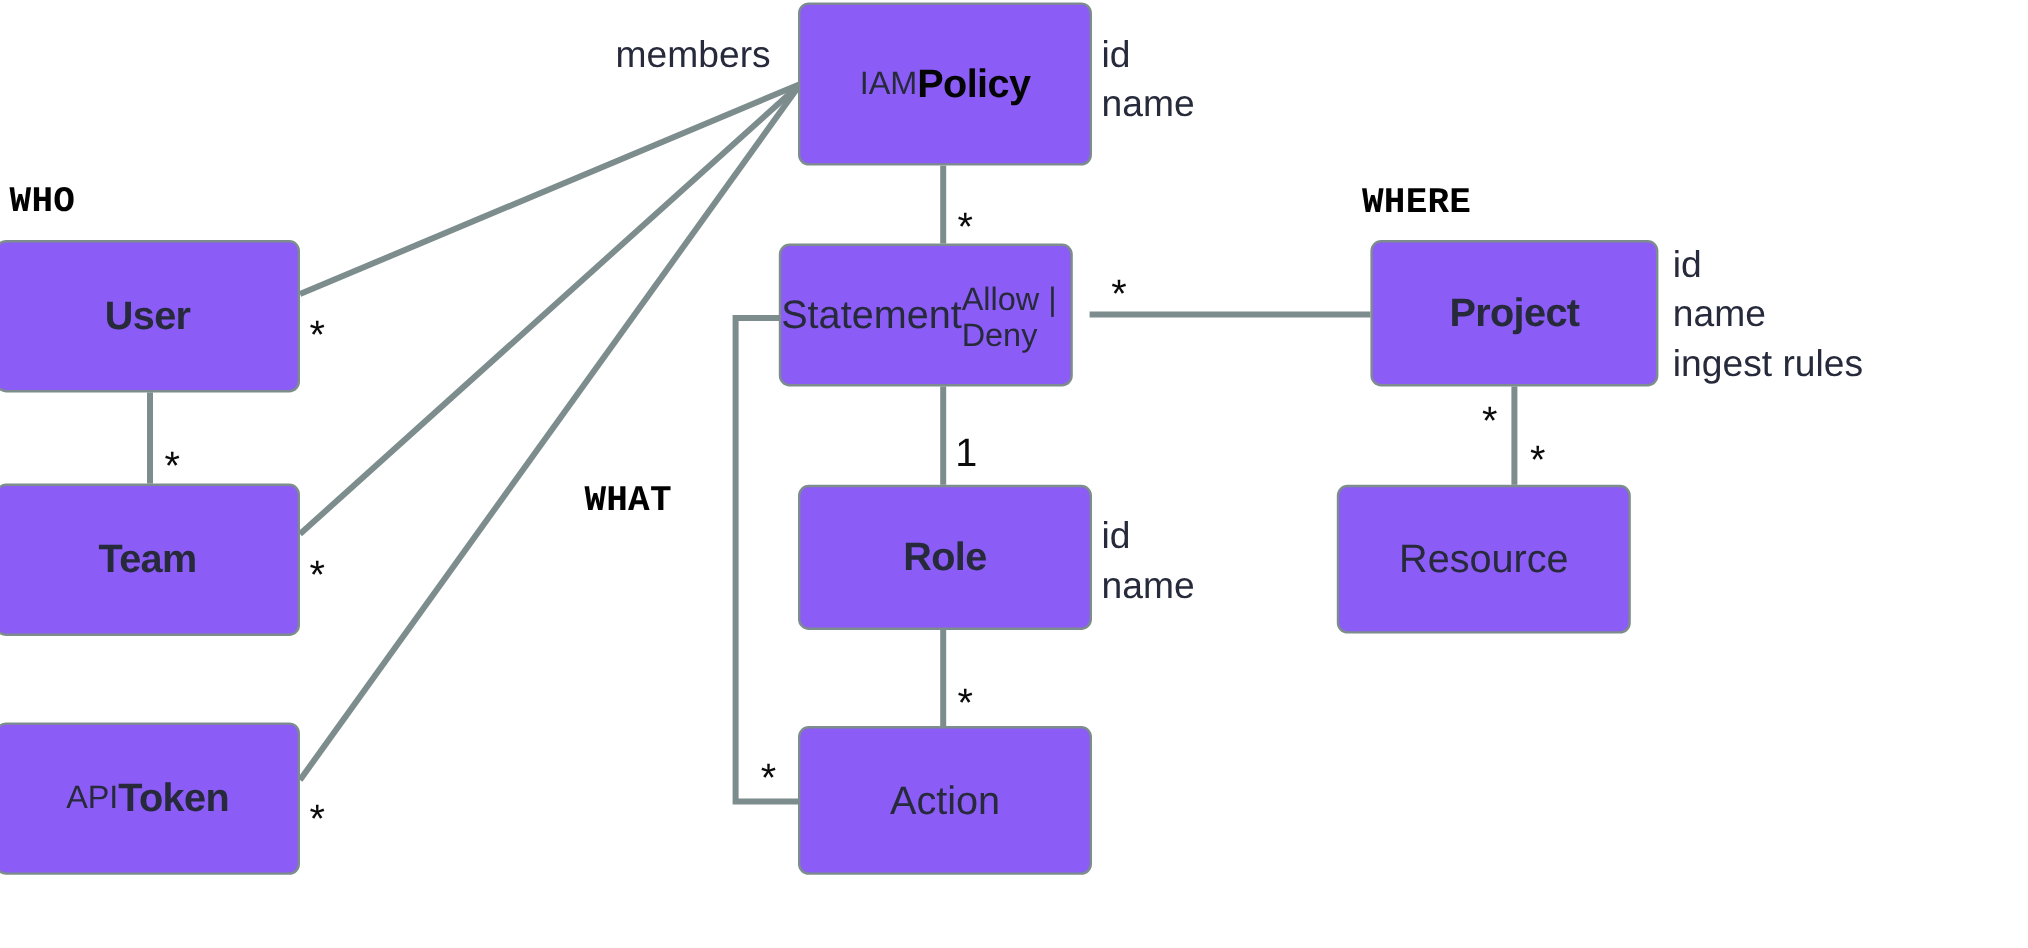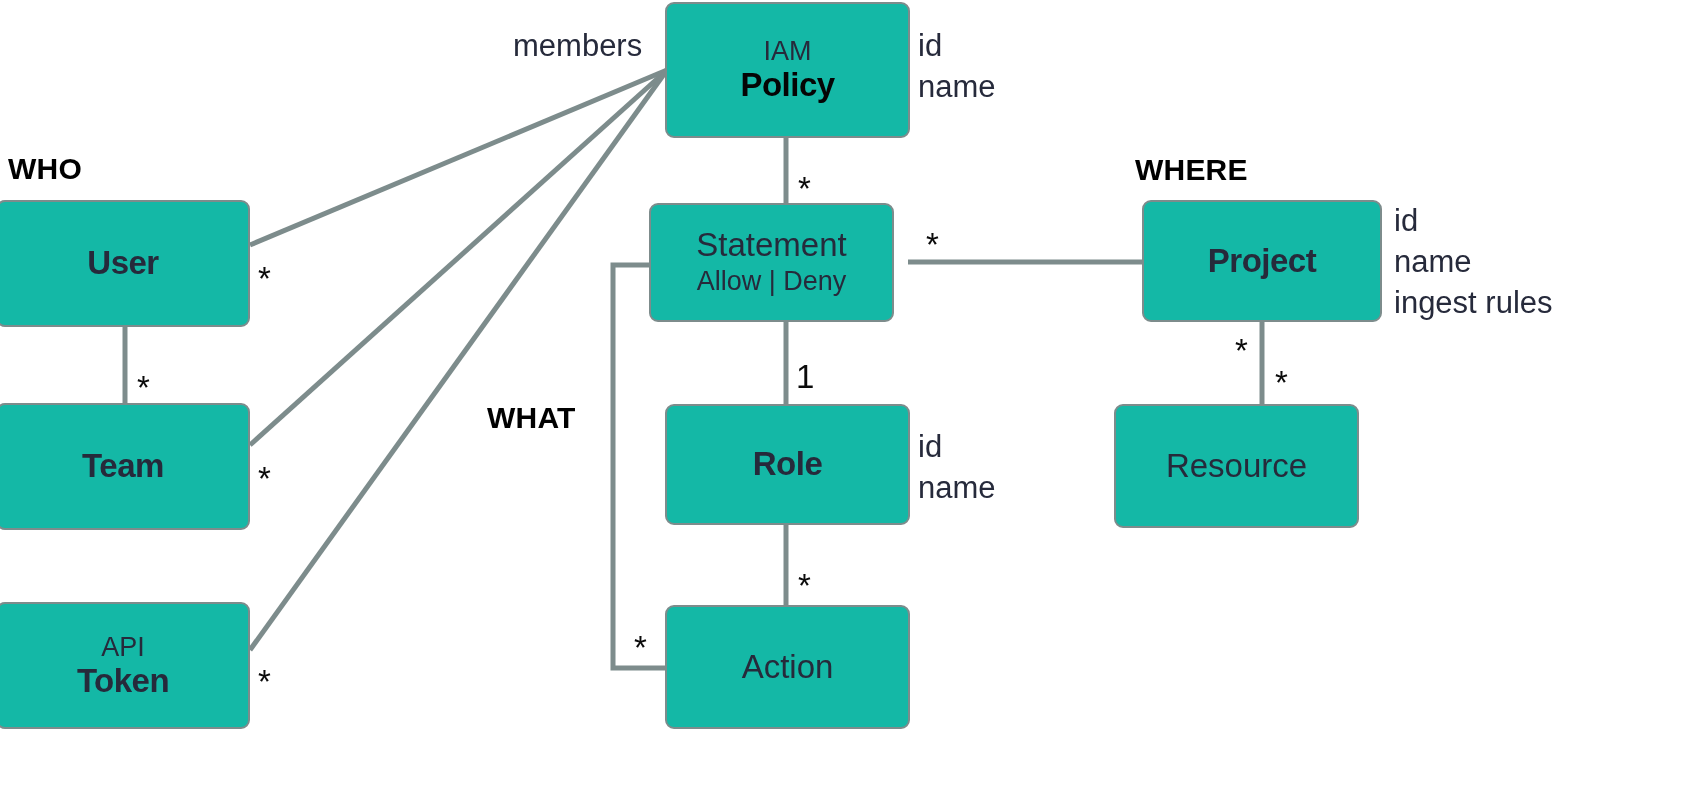--- a/index.html
+++ b/index.html
@@ -21,25 +21,25 @@
   #edges {
     position: absolute;
     left: 0;
     top: 0;
     width: 1690px;
     height: 790px;
   }
   .node {
     position: absolute;
     box-sizing: border-box;
-    background: #14b8a6;
+    background: #8b5cf6;
     border: 2.5px solid #7d8c8c;
     border-radius: 9px;
     display: flex;
-    flex-direction: column;
+    flex-direction: row;
     align-items: center;
     justify-content: center;
     z-index: 3;
   }
   .node-sub {
     font-size: 27px;
     font-weight: 400;
     color: #262a3b;
     line-height: 1.1;
     margin-bottom: 1px;
@@ -66,20 +66,21 @@
     margin-top: 4px;
   }
   .group-label {
     position: absolute;
     font-size: 30px;
     font-weight: 700;
     color: #000000;
     letter-spacing: 0.2px;
     z-index: 4;
     white-space: nowrap;
+    font-family: Liberation Mono, monospace;
   }
   .card-label {
     position: absolute;
     font-size: 33px;
     font-weight: 400;
     color: #0b0b0b;
     line-height: 1;
     z-index: 5;
     white-space: nowrap;
   }

